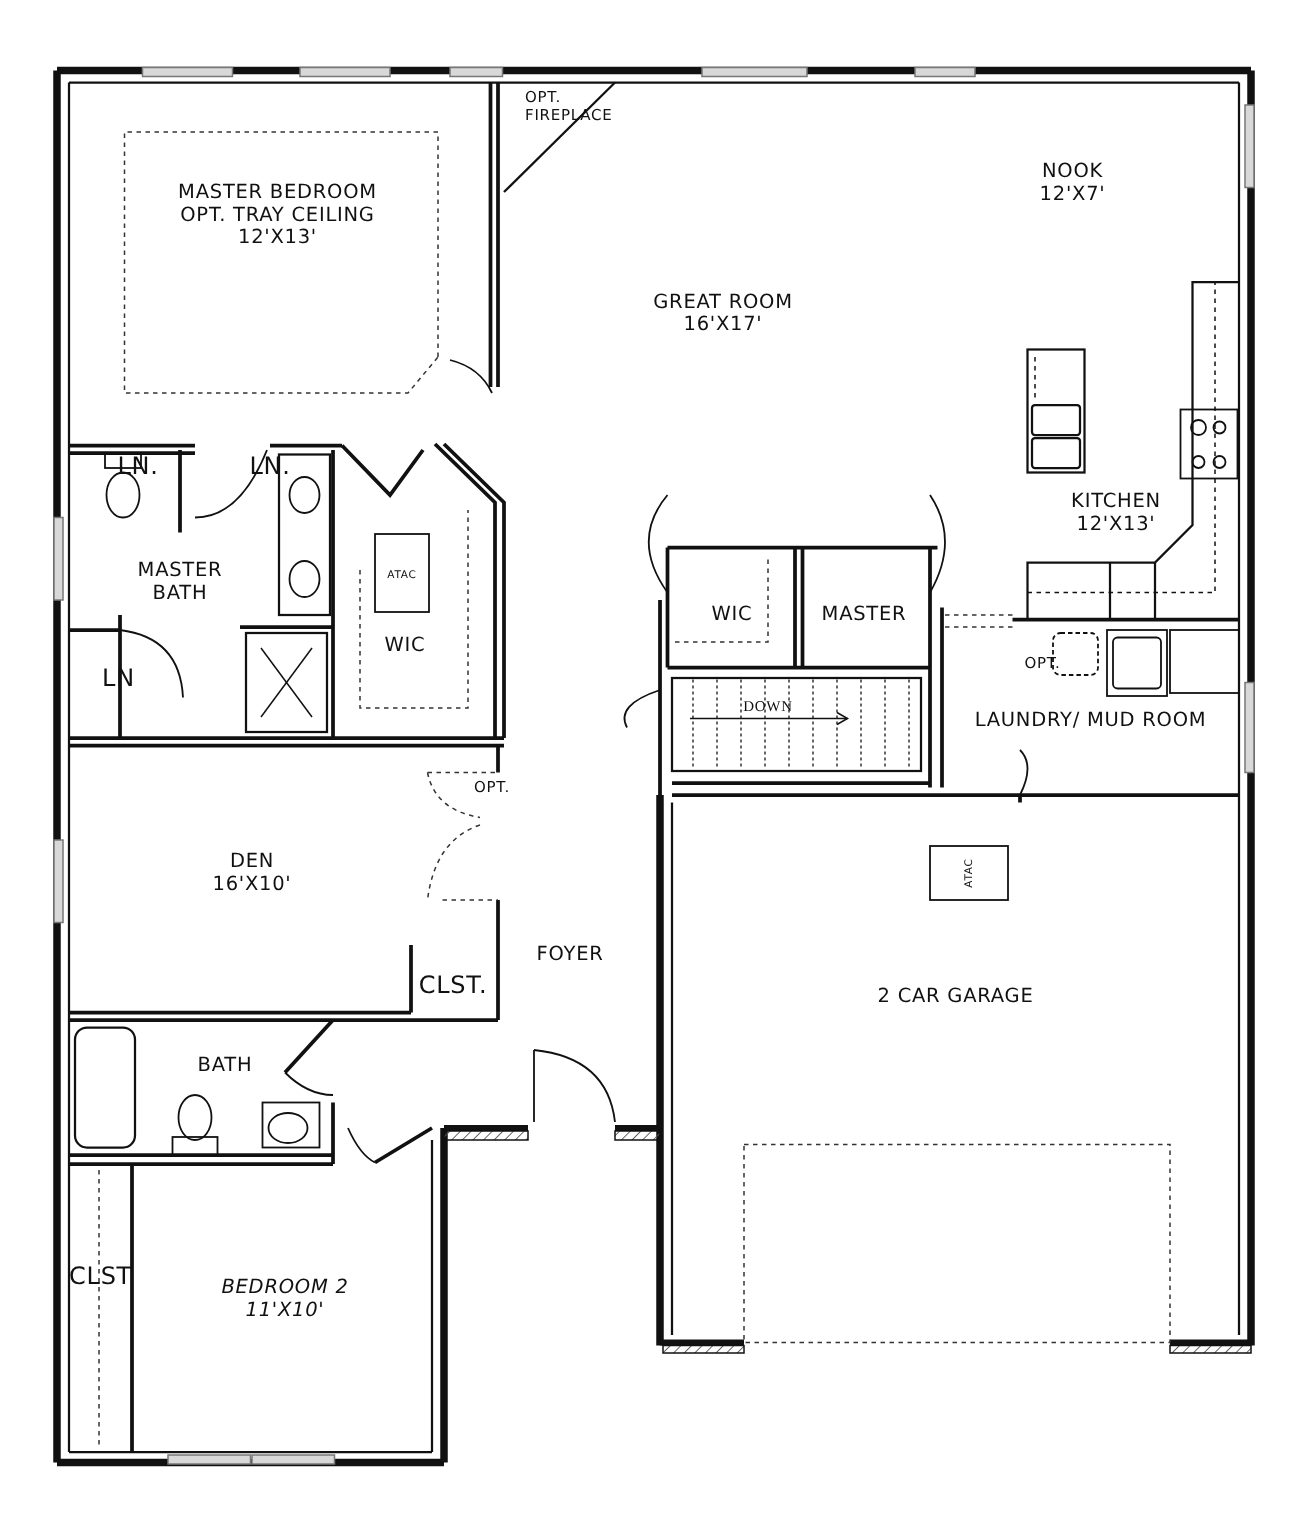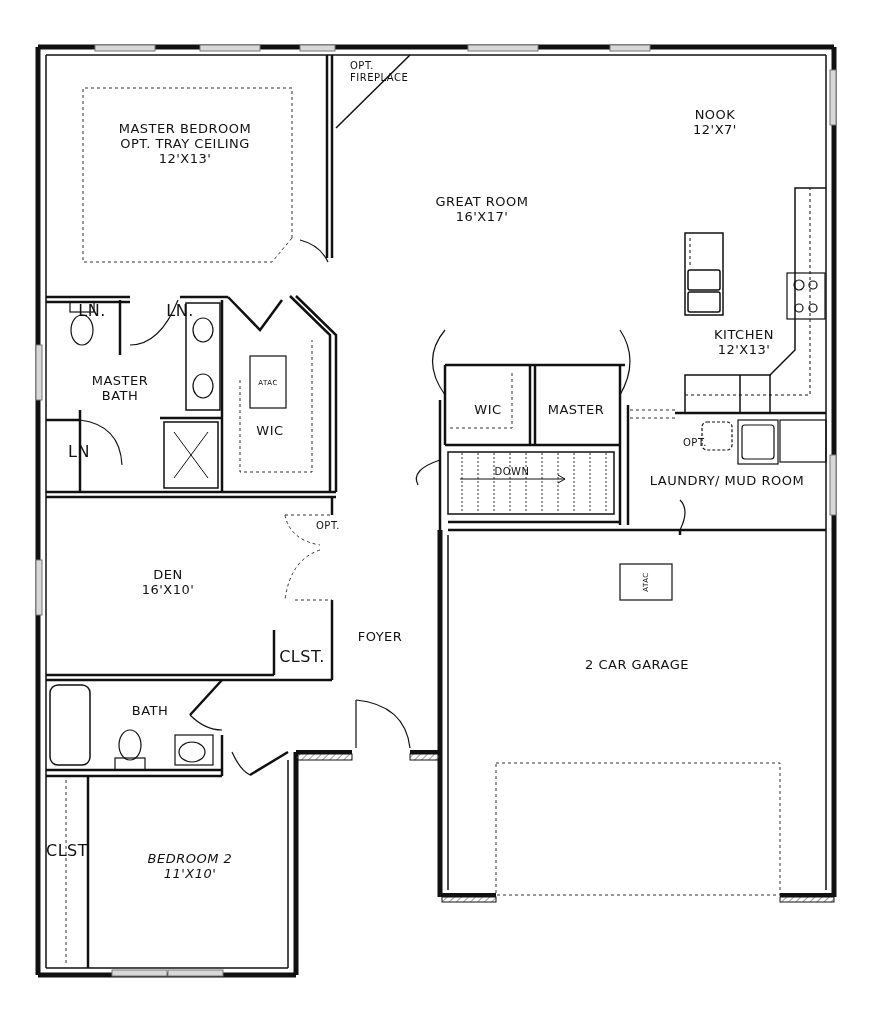--- a/index.html
+++ b/index.html
@@ -271,21 +271,21 @@
 <div class="lbl med" style="left:92px; top:302px;">LN.</div>
 <div class="lbl med" style="left:180px; top:302px;">LN.</div>
 <div class="lbl med" style="left:63px; top:443px;margin-left:16px;">LN</div>
 
 <div class="lbl tiny" style="left:268px; top:379px;">ATAC</div>
 <div class="lbl big" style="left:270px; top:424px;">WIC</div>
 
 <div class="lbl big" style="left:488px; top:403px;">WIC</div>
 <div class="lbl big" style="left:576px; top:403px;">MASTER</div>
 
-<div class="lbl small" style="left:512px; top:466px;">DOWN</div>
+<div class="lbl small" style="left:512px; top:466px;font-family:Liberation Serif, serif;">DOWN</div>
 
 <div class="lbl small" style="left:695px; top:437px;">OPT.</div>
 <div class="lbl big" style="left:727px; top:474px;">LAUNDRY/ MUD ROOM</div>
 
 <div class="lbl big" style="left:168px; top:568px;">
   <span>DEN</span>
   <span class="dim med">16'X10'</span>
 </div>
 <div class="lbl small" style="left:328px; top:520px;">OPT.</div>
 

